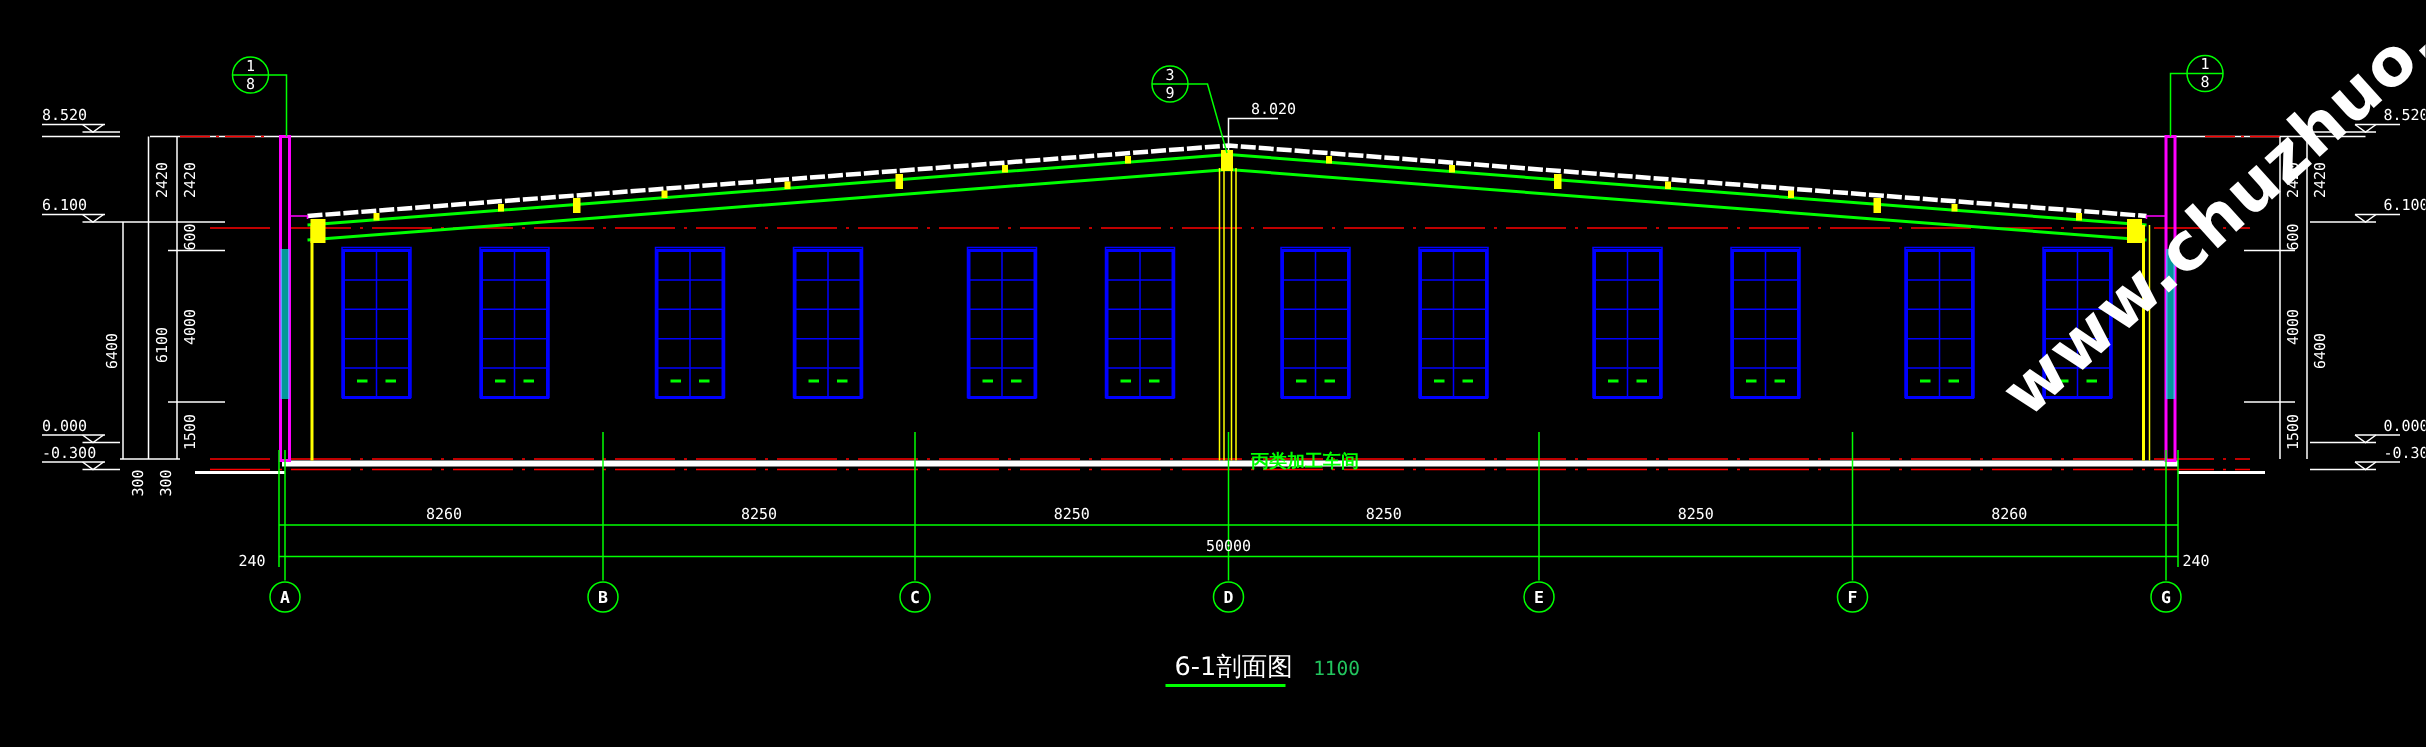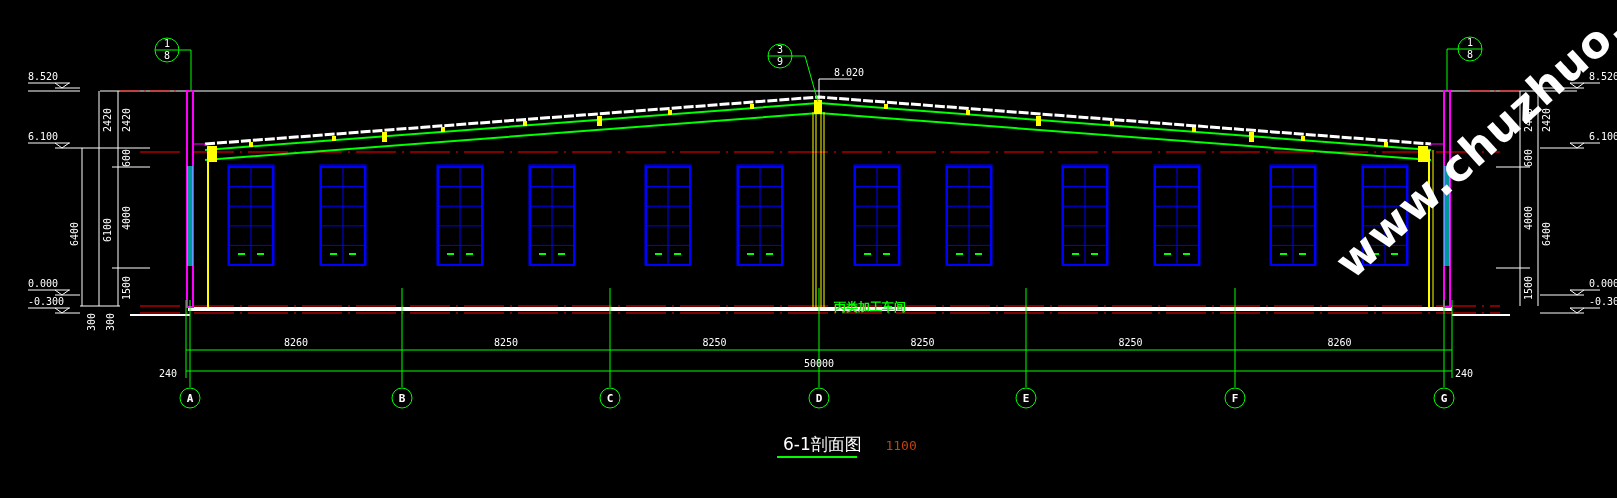--- a/index.html
+++ b/index.html
@@ -6,21 +6,21 @@
   body { width:1617px; height:498px; overflow:hidden; position:relative; font-family:"DejaVu Sans Mono", monospace; }
   #canvas { position:absolute; left:0; top:0; width:1617px; height:498px; }
   svg text { font-family:"DejaVu Sans Mono", "Liberation Mono", monospace; }
   .cad-label { fill:#fff; font-size:10px; }
   .grid-letter { fill:#fff; font-size:11px; font-weight:bold; }
   .watermark { position:absolute; left:1325px; top:250px; width:320px; height:60px;
     font-family:"DejaVu Sans", sans-serif; font-weight:bold; font-size:44px; color:#fff;
     transform:rotate(-42deg); transform-origin:0 0; white-space:nowrap; letter-spacing:1px; }
   .title-wrap { position:absolute; left:783px; top:433px; }
   .title-main { font-family:"DejaVu Sans", sans-serif; color:#fff; font-size:17px; }
-  .title-scale { font-family:"DejaVu Sans Mono", monospace; color:#c2410c; font-size:13px; margin-left:14px; }
+  .title-scale { font-family:"DejaVu Sans Mono", monospace; color:#22c55e; font-size:13px; margin-left:4px; }
   .title-underline { position:absolute; left:-6px; top:23px; width:80px; height:2px; background:#00ff00; }
   .room-label { position:absolute; left:834px; top:283px; font-family:"DejaVu Sans", sans-serif;
     color:#00ff00; font-size:12px; font-weight:bold;margin-top:16px; }
 </style>
 </head>
 <body>
 
 <svg id="canvas" viewBox="0 0 1617 498" xmlns="http://www.w3.org/2000/svg">
   <rect width="1617" height="498" fill="#000"></rect>
 

